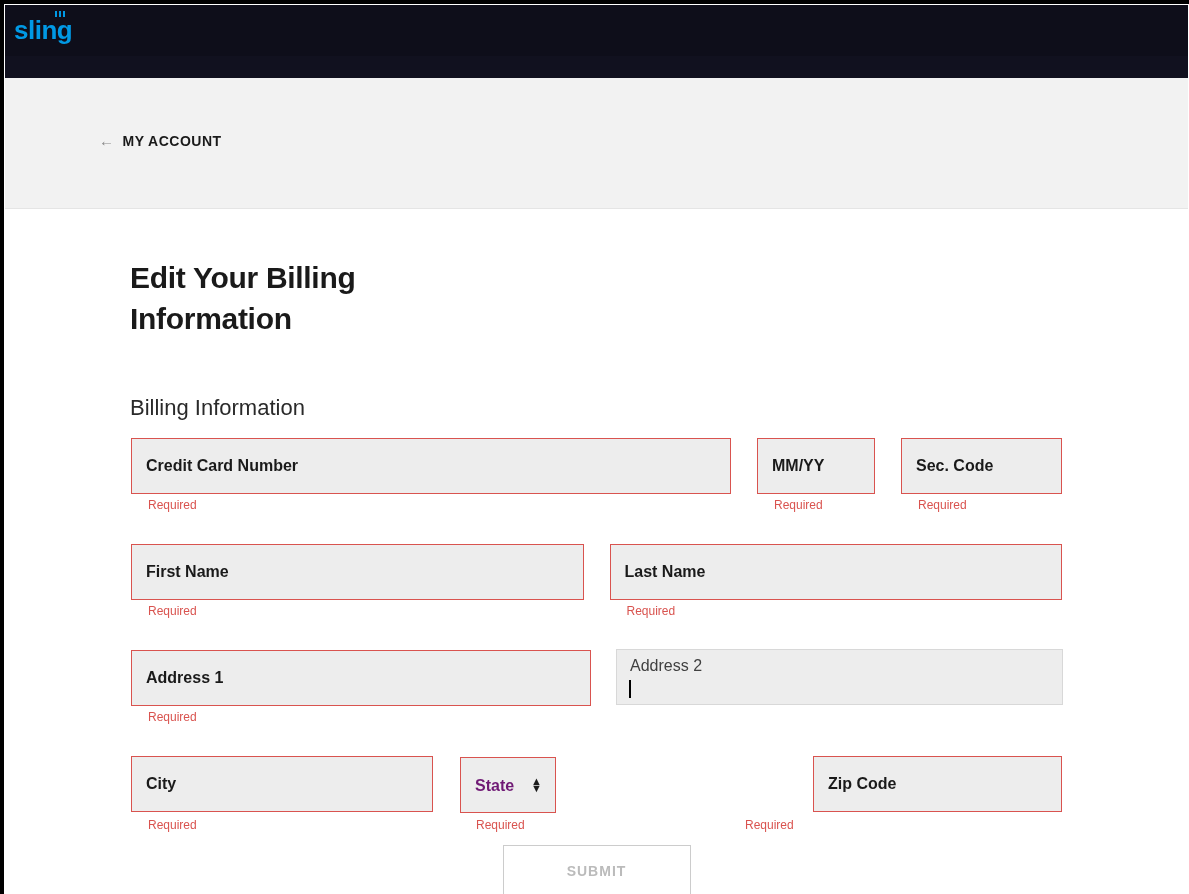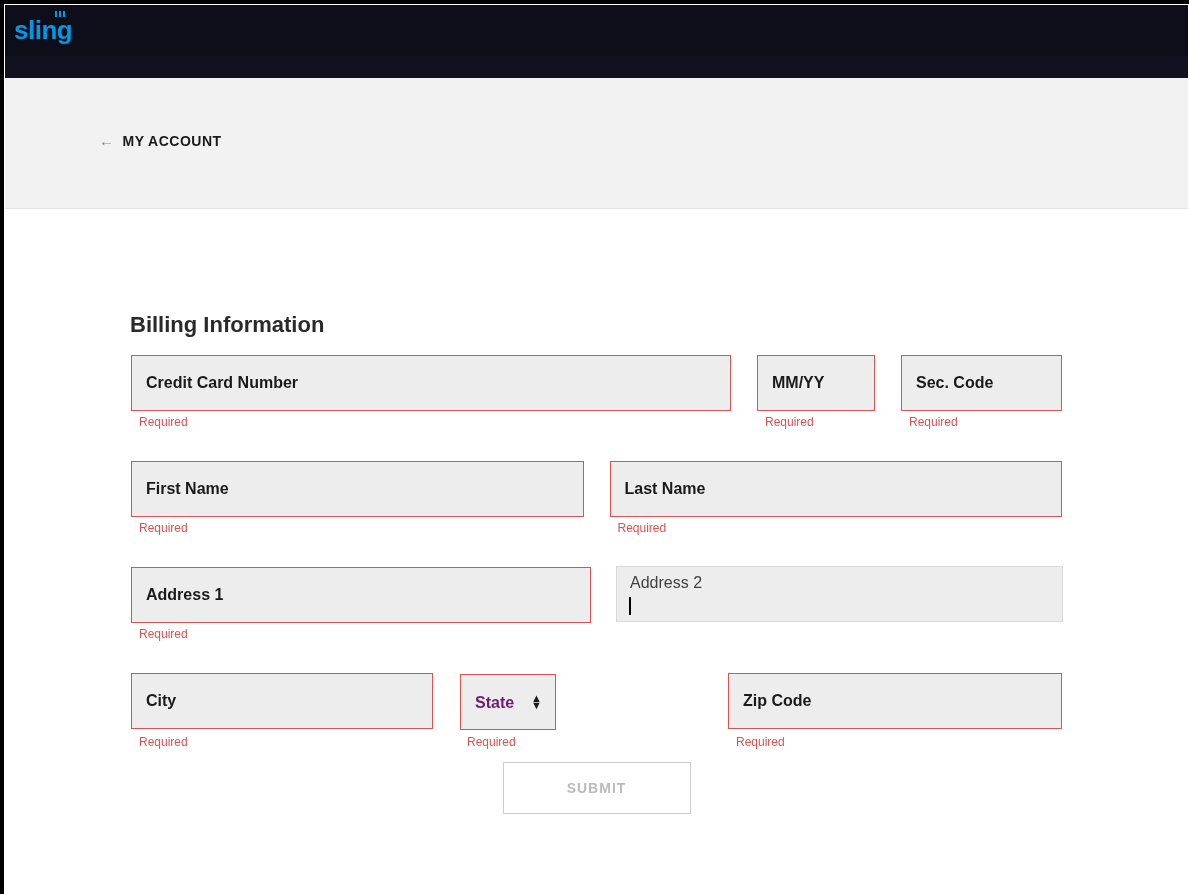--- a/index.html
+++ b/index.html
@@ -79,21 +79,21 @@
       font-size: 30px;
       font-weight: 700;
       color: #1a1a1a;
       line-height: 1.35;
       max-width: 350px;
       letter-spacing: -0.3px;
     }
     .section-title {
       font-size: 22px;
       color: #2a2a2a;
-      font-weight: 700;
+      font-weight: 400;
       margin-top: 54px;
       margin-bottom: 14px;
     }
     .form-row {
       display: flex;
       gap: 24px;
       margin-bottom: 46px;
     }
     .form-row.tight {
       margin-bottom: 28px;
@@ -144,21 +144,21 @@
       transform: translateY(-50%);
       pointer-events: none;
       font-size: 11px;
       color: #1a1a1a;
       line-height: 0.6;
     }
     .err-msg {
       color: #d9534f;
       font-size: 12px;
       position: absolute;
-      left: 8px;
+      left: 17px;
       bottom: -18px;
     }
     .addr2-wrap {
       background: #ededed;
       border: 1px solid #d8d8d8;
       height: 56px;
       padding: 6px 12px 4px 12px;
       position: relative;
       flex: 1;
     }
@@ -202,41 +202,42 @@
       font-family: inherit;
     }
     
     .w-cc { flex: 1; }
     .w-exp { width: 120px; }
     .w-sec { width: 163px; }
     .w-half { flex: 1; }
     .w-city { width: 304px; }
     .w-state { width: 100px; }
     .w-spacer { flex: 1; }
-    .w-zip { width: 336px; }
+    .w-zip { width: 336px; align-items: flex-end; }
     .w-addr1 { width: 462px; }
   </style>
 </head>
 <body>
 
 <div class="app-frame">
 
   <div class="top-bar">
     <div class="logo">sling</div>
   </div>
   <div class="sub-bar"></div>
 
   <div class="breadcrumb-area">
     <a class="breadcrumb-link">
       <span class="back-arrow">←</span>
       <span>MY ACCOUNT</span>
     </a>
   </div>
 
   <div class="content">
+    <h1 class="page-title">Edit Your Billing Information</h1>
     <h2 class="section-title">Billing Information</h2>
 
     <div class="form-row">
       <div class="field-wrap w-cc">
         <input class="field-input" type="text" placeholder="Credit Card Number" style="">
         <span class="err-msg">Required</span>
       </div>
       <div class="field-wrap w-exp">
         <input class="field-input" type="text" placeholder="MM/YY" style="">
         <span class="err-msg">Required</span>

